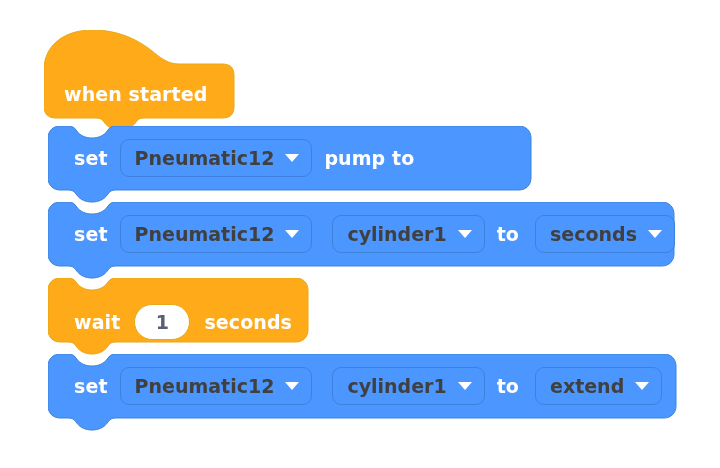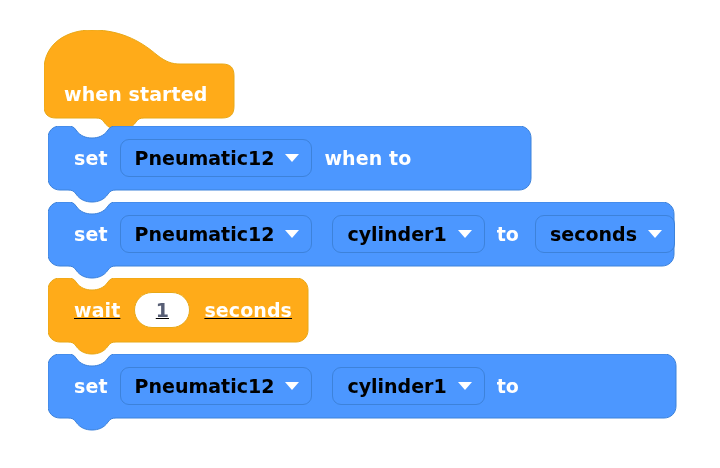--- a/index.html
+++ b/index.html
@@ -61,21 +61,21 @@
     height: 38px;
     border-radius: 9px;
     background: #4c97ff;
     border: 1.5px solid #3d82da;
     padding: 0 12px 0 14px;
     box-sizing: border-box;
     margin: 0 4px;
     cursor: pointer;
   }
   .dropdown .dd-text {
-    color: #000000;
+    color: #404040;
     font-size: 19px;
     font-weight: bold;
     white-space: nowrap;
     line-height: 1;
   }
   .dropdown .dd-arrow {
     margin-left: 11px;
     width: 0;
     height: 0;
     border-left: 7px solid transparent;
@@ -162,21 +162,21 @@
         L 12,64
         C 5,64 0,59 0,52
         Z" fill="#4c97ff" stroke="#3d82da" stroke-width="1"></path>
     </svg>
     <div class="block-row" style="left:18px; top:8px; height:48px;">
       <span class="blk-label">set</span>
       <span class="dropdown">
         <span class="dd-text">Pneumatic12</span>
         <span class="dd-arrow"></span>
       </span>
-      <span class="blk-label">when to</span>
+      <span class="blk-label">pump to</span>
     </div>
   </div>
 
   <div class="block" style="left:48px; top:202px; width:640px; height:78px;">
     <svg class="block-svg" width="640" height="78" viewBox="0 0 640 78">
       <path d="
         M 0,12
         C 0,5 5,0 12,0
         L 20,0
         C 24,0 26,1 28,4
@@ -230,21 +230,21 @@
         C 260,59 255,64 248,64
         L 68,64
         C 64,64 62,65 60,68
         C 56,74 50,76 44,76
         C 38,76 32,74 28,68
         C 26,65 24,64 20,64
         L 12,64
         C 5,64 0,59 0,52
         Z" fill="#ffab19" stroke="#e8a817" stroke-width="1"></path>
     </svg>
-    <div class="block-row" style="left:18px; top:8px; height:48px;text-decoration:underline;">
+    <div class="block-row" style="left:18px; top:20px; height:48px;">
       <span class="blk-label">wait</span>
       <span class="num-input">
         <span class="num-text">1</span>
       </span>
       <span class="blk-label">seconds</span>
     </div>
   </div>
 
   <div class="block" style="left:48px; top:354px; width:645px; height:90px;">
     <svg class="block-svg" width="645" height="90" viewBox="0 0 645 90">
@@ -273,16 +273,20 @@
       <span class="blk-label">set</span>
       <span class="dropdown">
         <span class="dd-text">Pneumatic12</span>
         <span class="dd-arrow"></span>
       </span>
       <span class="dropdown" style="margin-left:16px;">
         <span class="dd-text">cylinder1</span>
         <span class="dd-arrow"></span>
       </span>
       <span class="blk-label">to</span>
+      <span class="dropdown" style="margin-left:8px;">
+        <span class="dd-text">extend</span>
+        <span class="dd-arrow"></span>
+      </span>
     </div>
   </div>
 
 </div>
 
 </body></html>

